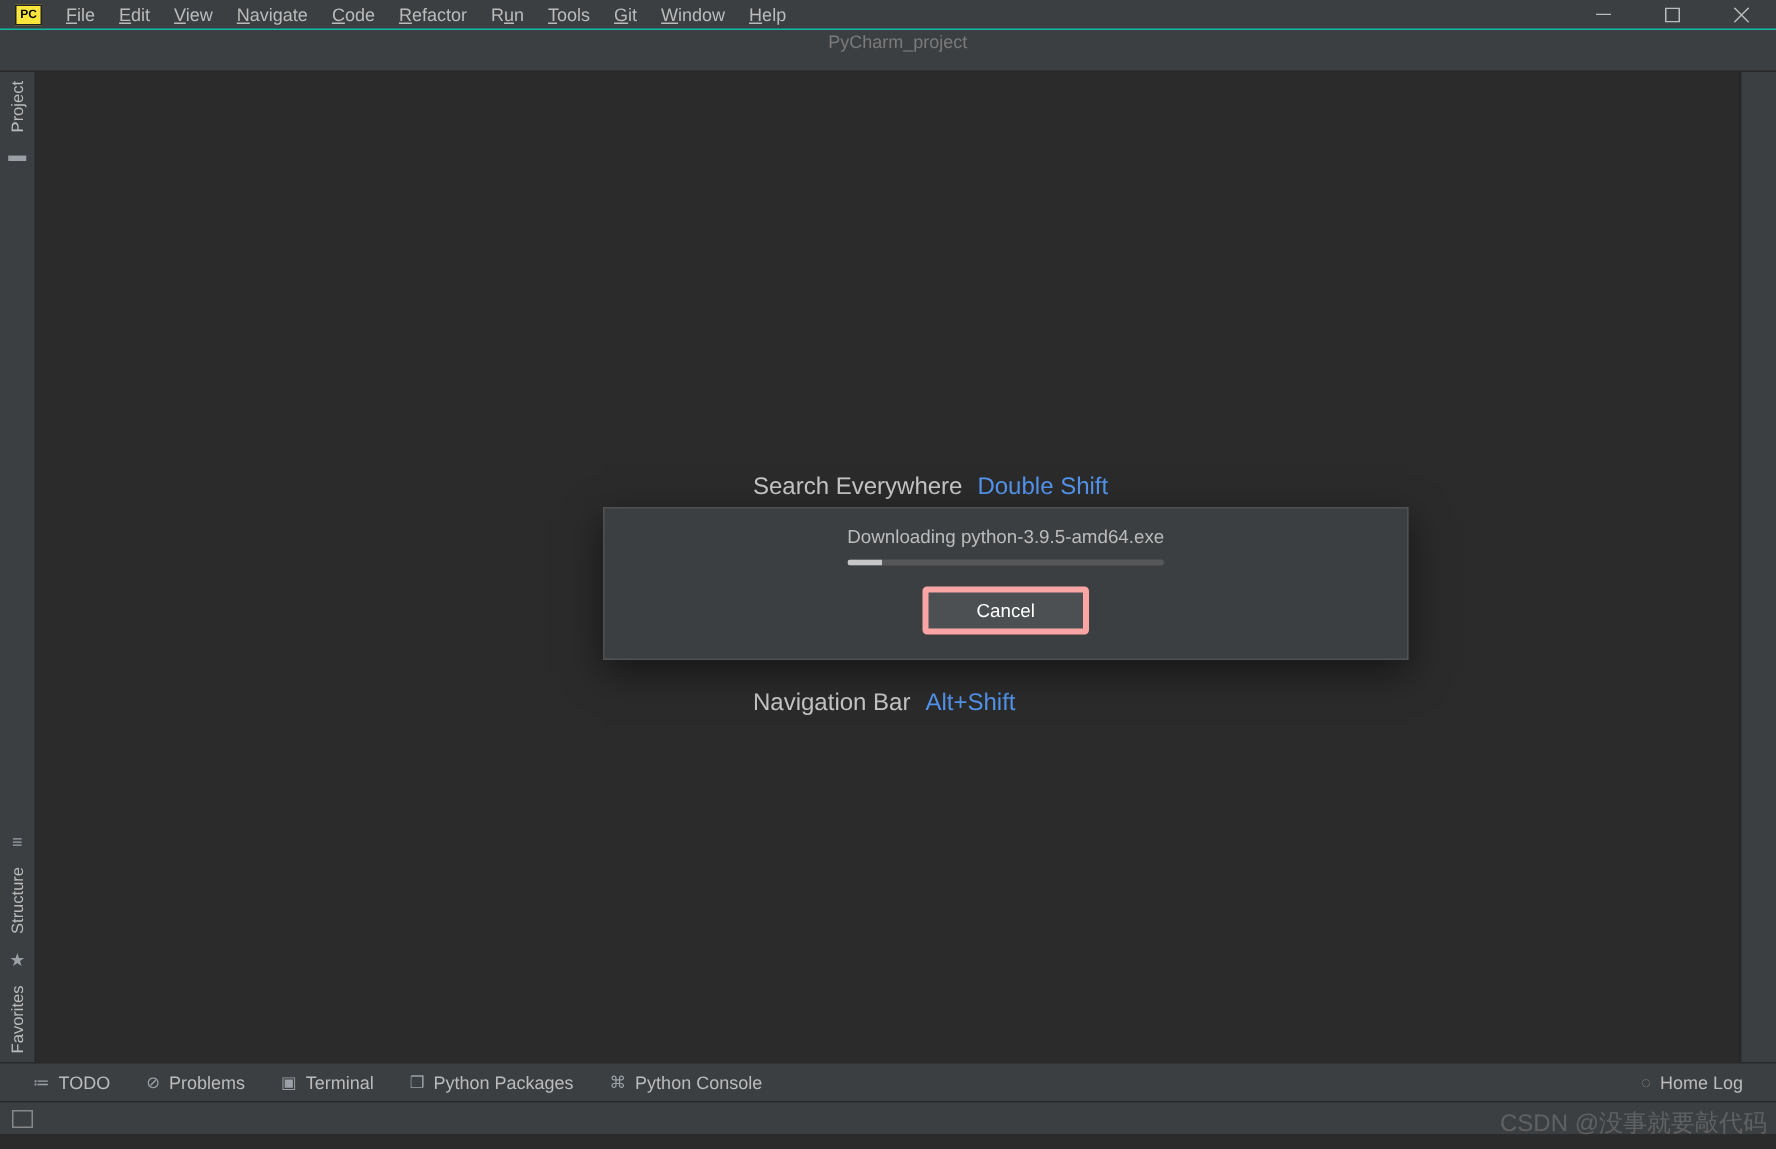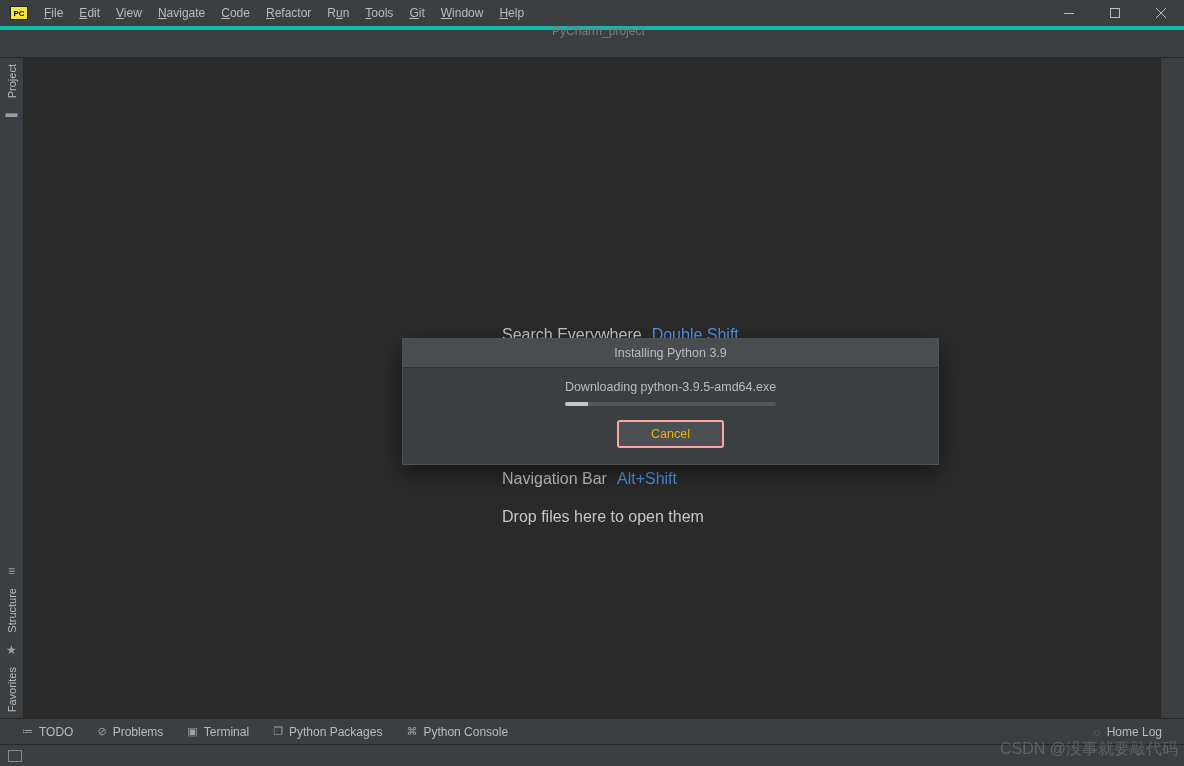--- a/index.html
+++ b/index.html
@@ -1,19 +1,19 @@
 <!DOCTYPE html>
 <html><head>
 <meta charset="utf-8">
 <style>
 * { margin: 0; padding: 0; box-sizing: border-box; font-family: "Segoe UI", Arial, sans-serif; }
 body { width: 1184px; height: 766px; background: #2b2b2b; overflow: hidden; position: relative; }
 
 
-.titlebar { height: 30px; background: #3c3f41; display: flex; align-items: center; color: #bbbbbb; font-size: 12px; border-bottom: 4px solid #14b8a6; }
+.titlebar { height: 20px; background: #3c3f41; display: flex; align-items: center; color: #bbbbbb; font-size: 12px; border-bottom: 1px solid #14b8a6; }
 .app-icon { width: 18px; height: 14px; background: #fbe63c; margin: 0 8px 0 10px; display: flex; align-items: center; justify-content: center; font-size: 8px; font-weight: bold; color: #000; border: 1px solid #222; }
 .menu-item { padding: 0 8px; cursor: pointer; }
 .menu-item .u { text-decoration: underline; }
 .project-name { margin-left: 20px; color: #7a7a7a; margin-top: 36px; }
 .win-controls { margin-left: auto; display: flex; }
 .win-btn { width: 46px; height: 30px; display: flex; align-items: center; justify-content: center; color: #bbbbbb; cursor: pointer; }
 
 
 .toolbar { height: 28px; background: #3c3f41; border-bottom: 1px solid #282828; }
 
@@ -48,21 +48,21 @@
 .status-icon { width: 14px; height: 12px; border: 1px solid #888; }
 
 
 .dialog { position: absolute; top: 338px; left: 402px; width: 537px; background: #3c3f41; border: 1px solid #515151; box-shadow: 0 8px 24px rgba(0,0,0,0.5); }
 .dialog-title { text-align: center; color: #bbbbbb; font-size: 12.5px; padding: 7px 0; background: #4a4d4f; border-bottom: 1px solid #323232; }
 .dialog-body { padding: 12px 14px 16px 14px; display: flex; align-items: center; gap: 14px; flex-direction: column; }
 .dl-col { flex: 1; }
 .dl-label { color: #bbbbbb; font-size: 12.5px; margin-bottom: 8px; }
 .progress { height: 4px; background: #555759; border-radius: 2px; overflow: hidden; }
 .progress-fill { height: 100%; background: #c6c6c6; width: 11%; }
-.cancel-btn { padding: 5px 32px; background: #4c5052; color: #eab308; font-size: 12.5px; border: 2px solid #fca5a5; border-radius: 3px; cursor: pointer; }
+.cancel-btn { padding: 5px 32px; background: #4c5052; color: #ffffff; font-size: 12.5px; border: 4px solid #fca5a5; border-radius: 3px; cursor: pointer; }
 
 
 .watermark { position: absolute; bottom: 6px; right: 6px; color: rgba(200,200,200,0.25); font-size: 16px; pointer-events: none; }
 </style>
 </head>
 <body>
 
 <div class="titlebar">
   <div class="app-icon">PC</div>
   <div class="menu-item"><span class="u">F</span>ile</div>
@@ -120,21 +120,20 @@
         <span class="shortcut">Double Shift</span>
       </div>
       <div class="hint-row">
         <span>Project View</span>
         <span class="shortcut">Alt+1</span>
       </div>
       <div class="hint-row" style="margin-top:80px">
         <span>Navigation Bar</span>
         <span class="shortcut">Alt+Shift</span>
       </div>
-      <div class="drop-hint">Drop files here to open them</div>
     </div>
   </div>
 
   <div class="right-sidebar"></div>
 </div>
 
 <div class="bottom-panels">
   <div class="panel-item">
       <span class="panel-icon">≔</span>
       <span>TODO</span>
@@ -160,21 +159,20 @@
       <span class="panel-icon">◌</span>
       <span>Home Log</span>
     </div>
 </div>
 
 <div class="statusbar">
   <div class="status-icon"></div>
 </div>
 
 <div class="dialog">
-  <div class="dialog-title">Installing Python 3.9</div>
   <div class="dialog-body">
     <div class="dl-col">
       <div class="dl-label">Downloading python-3.9.5-amd64.exe</div>
       <div class="progress">
         <div class="progress-fill"></div>
       </div>
     </div>
     <button class="cancel-btn">Cancel</button>
   </div>
 </div>

